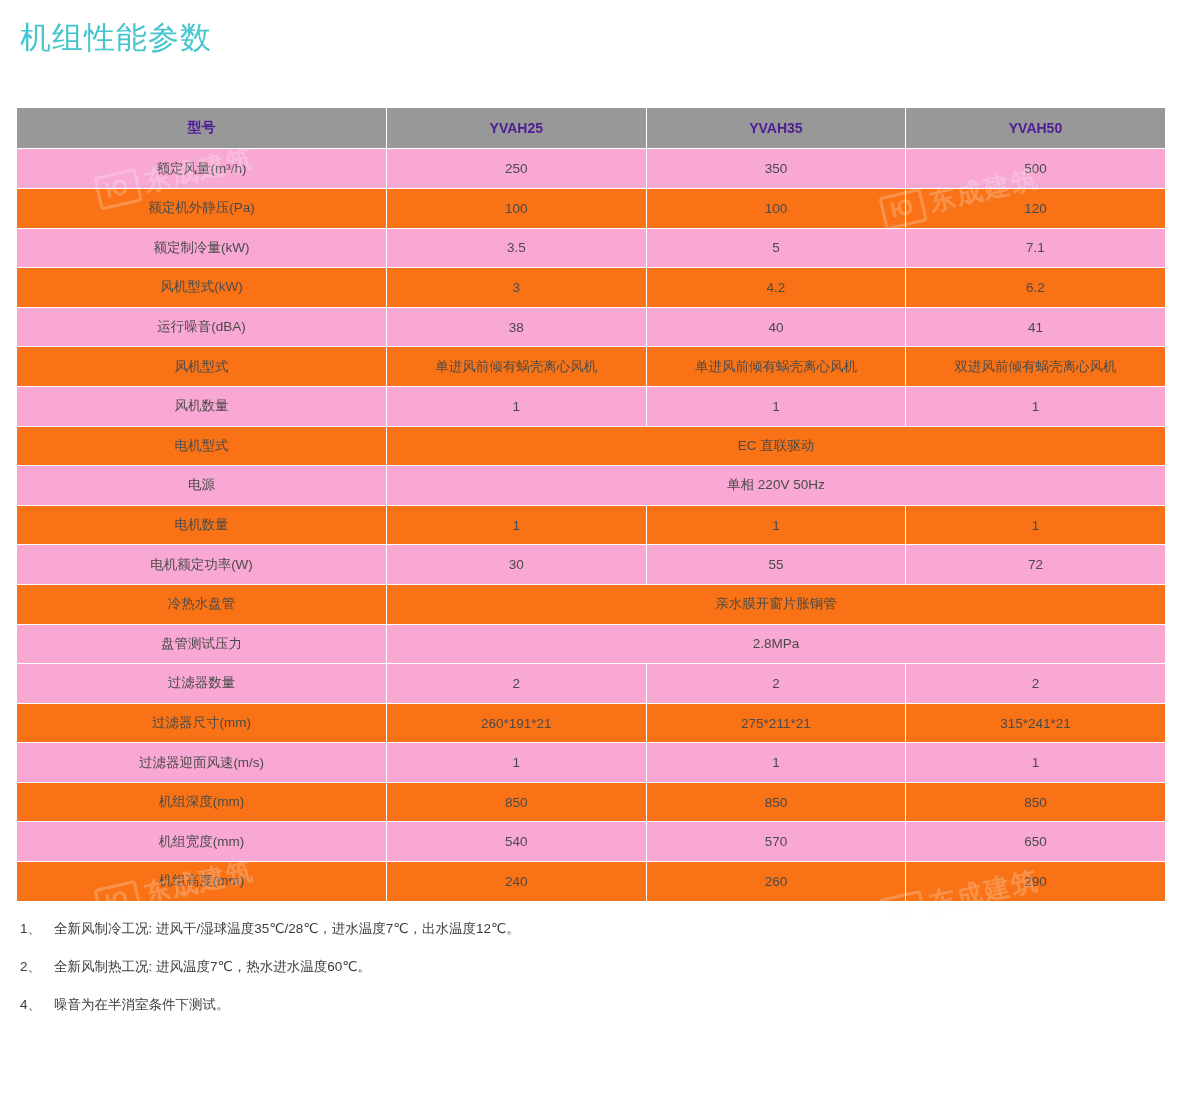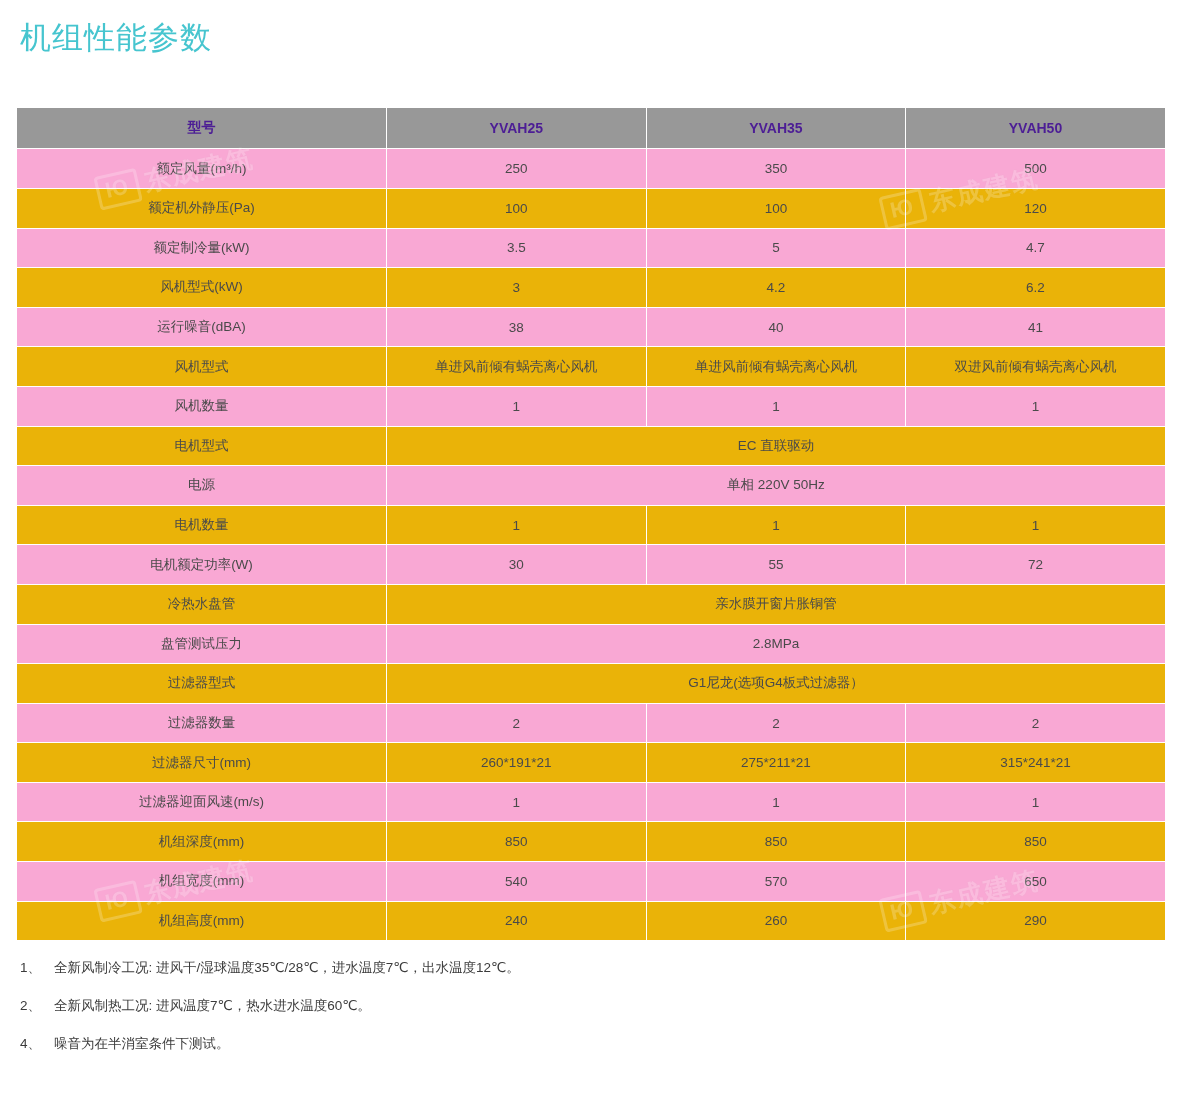--- a/index.html
+++ b/index.html
@@ -53,21 +53,21 @@
     font-weight: 700;
     height: 40px;
   }
   table.spec thead th.label-col {
     background: #989898;
   }
   col.c-label { width: 370px; }
   col.c-model { width: 259.6px; }
 
   tbody tr.odd td { background: #f9a8d4; }
-  tbody tr.even td { background: #eab308; }
+  tbody tr.even td { background: #f97316; }
   tbody td.label { color: #4a4a4a; }
   tbody td.merged { }
 
   .notes {
     margin-top: 14px;
     padding-left: 4px;
     font-size: 13.5px;
     line-height: 26px;
     color: #3b3b3b;
   }
@@ -142,21 +142,21 @@
         <tr class="even">
           <td class="label">额定机外静压(Pa)</td>
           <td>100</td>
           <td>100</td>
           <td>120</td>
         </tr>
         <tr class="odd">
           <td class="label">额定制冷量(kW)</td>
           <td>3.5</td>
           <td>5</td>
-          <td>4.7</td>
+          <td>7.1</td>
         </tr>
         <tr class="even">
           <td class="label">风机型式(kW)</td>
           <td>3</td>
           <td>4.2</td>
           <td>6.2</td>
         </tr>
         <tr class="odd">
           <td class="label">运行噪音(dBA)</td>
           <td>38</td>
@@ -195,24 +195,20 @@
           <td>55</td>
           <td>72</td>
         </tr>
         <tr class="even">
           <td class="label">冷热水盘管</td>
           <td colspan="3" class="merged">亲水膜开窗片胀铜管</td>
         </tr>
         <tr class="odd">
           <td class="label">盘管测试压力</td>
           <td colspan="3" class="merged">2.8MPa</td>
-        </tr>
-        <tr class="even">
-          <td class="label">过滤器型式</td>
-          <td colspan="3" class="merged">G1尼龙(选项G4板式过滤器）</td>
         </tr>
         <tr class="odd">
           <td class="label">过滤器数量</td>
           <td>2</td>
           <td>2</td>
           <td>2</td>
         </tr>
         <tr class="even">
           <td class="label">过滤器尺寸(mm)</td>
           <td>260*191*21</td>

